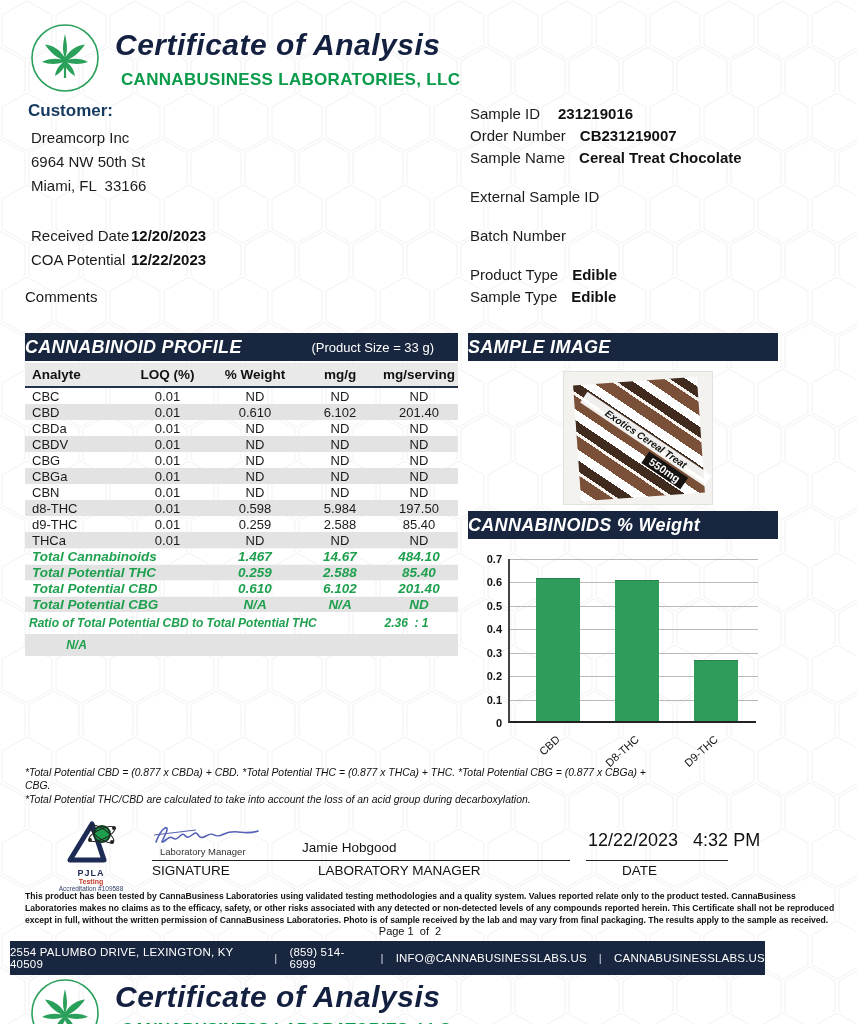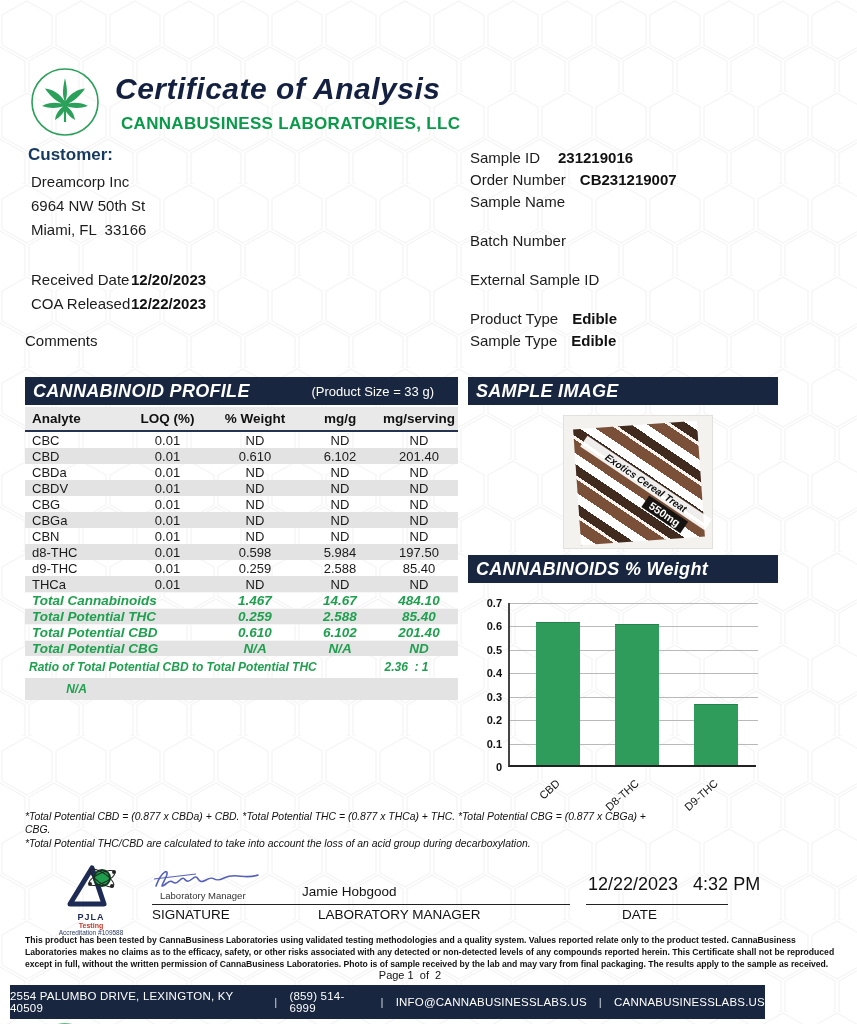--- a/index.html
+++ b/index.html
@@ -3,21 +3,21 @@
 <meta charset="utf-8">
 <style>
   * { margin:0; padding:0; box-sizing:border-box; }
   html,body { width:857px; height:1024px; }
   body {
     font-family:"Liberation Sans", sans-serif;
     background:#ffffff; color:#1a1a1a;
     position:relative; overflow:hidden;
   }
   .watermark { position:absolute; left:0; top:0; z-index:0; opacity:.55; }
-  .page { position:absolute; inset:0; z-index:1;margin-top:44px; }
+  .page { position:absolute; inset:0; z-index:1; }
 
   
   .logo { position:absolute; left:27px; top:22px; }
   .doc-title { position:absolute; left:115px; top:28px; font-size:30px; font-weight:bold; font-style:italic; color:#14203f; letter-spacing:.5px; }
   .company { position:absolute; left:121px; top:70px; font-size:17px; font-weight:bold; color:#0a9b4a; letter-spacing:.3px; }
 
   
   .customer-label { position:absolute; left:28px; top:101px; font-size:17px; font-weight:bold; color:#15395f; }
   .cust-line { position:absolute; left:31px; font-size:15px; color:#1c1c1c; }
   .kv { position:absolute; left:31px; font-size:15px; color:#1c1c1c; display:flex; }
@@ -27,21 +27,21 @@
 
   
   .sample-info { position:absolute; left:470px; top:103px; width:340px; }
   .sample-row { display:flex; font-size:15px; line-height:22px; color:#1c1c1c; }
   .sample-row.gap { margin-top:17px; }
   .sample-row .lbl { min-width:88px; padding-right:14px; white-space:nowrap; }
   .sample-row .val { font-weight:bold; color:#111; white-space:nowrap; }
 
   
   .navybar { background:#18263f; color:#fff; display:flex; align-items:center; }
-  .navybar .bt { font-style:italic; font-weight:bold; font-size:18px; padding-left:8px; letter-spacing:.3px; }
+  .navybar .bt { font-style:italic; font-weight:bold; font-size:18px; letter-spacing:.3px; }
   .navybar .note { font-size:13px; margin-left:auto; padding-right:24px; font-weight:normal; }
 
   
   .table-wrap { position:absolute; left:25px; top:333px; width:433px; }
   .table-bar { height:28px; }
   .thead { display:flex; height:25px; align-items:center; background:#e9e9e9; border-bottom:2px solid #24324d; font-weight:bold; font-size:13.5px; color:#111; margin-top:2px; }
   .trow { display:flex; height:16px; align-items:flex-end; font-size:13px; }
   .trow.shade, .rrow.shade { background:#e3e3e3; }
   .ca { width:100px; text-align:left; padding-left:7px; }
   .cb { width:85px; text-align:center; }
@@ -133,43 +133,44 @@
 
   <div class="customer-label">Customer:</div>
   <div class="cust-line" style="top:129px">Dreamcorp Inc</div>
   <div class="cust-line" style="top:153px">6964 NW 50th St</div>
   <div class="cust-line pre" style="top:177px">Miami, FL  33166</div>
   <div class="kv" style="top:227px">
     <span class="k">Received Date</span>
     <span class="v">12/20/2023</span>
   </div>
   <div class="kv" style="top:251px">
-    <span class="k">COA Released</span>
+    <span class="k">COA Potential</span>
     <span class="v">12/22/2023</span>
   </div>
   <div class="comments-label">Comments</div>
 
   <div class="sample-info">
       <div class="sample-row">
         <span class="lbl">Sample ID</span>
         <span class="val">231219016</span>
       </div>
       <div class="sample-row">
         <span class="lbl">Order Number</span>
         <span class="val">CB231219007</span>
       </div>
       <div class="sample-row">
         <span class="lbl">Sample Name</span>
+        <span class="val">Cereal Treat Chocolate</span>
+      </div>
+      <div class="sample-row gap">
+        <span class="lbl">External Sample ID</span>
+        <span class="val"></span>
       </div>
       <div class="sample-row gap">
         <span class="lbl">Batch Number</span>
-        <span class="val"></span>
-      </div>
-      <div class="sample-row gap">
-        <span class="lbl">External Sample ID</span>
         <span class="val"></span>
       </div>
       <div class="sample-row gap">
         <span class="lbl">Product Type</span>
         <span class="val">Edible</span>
       </div>
       <div class="sample-row">
         <span class="lbl">Sample Type</span>
         <span class="val">Edible</span>
       </div>

